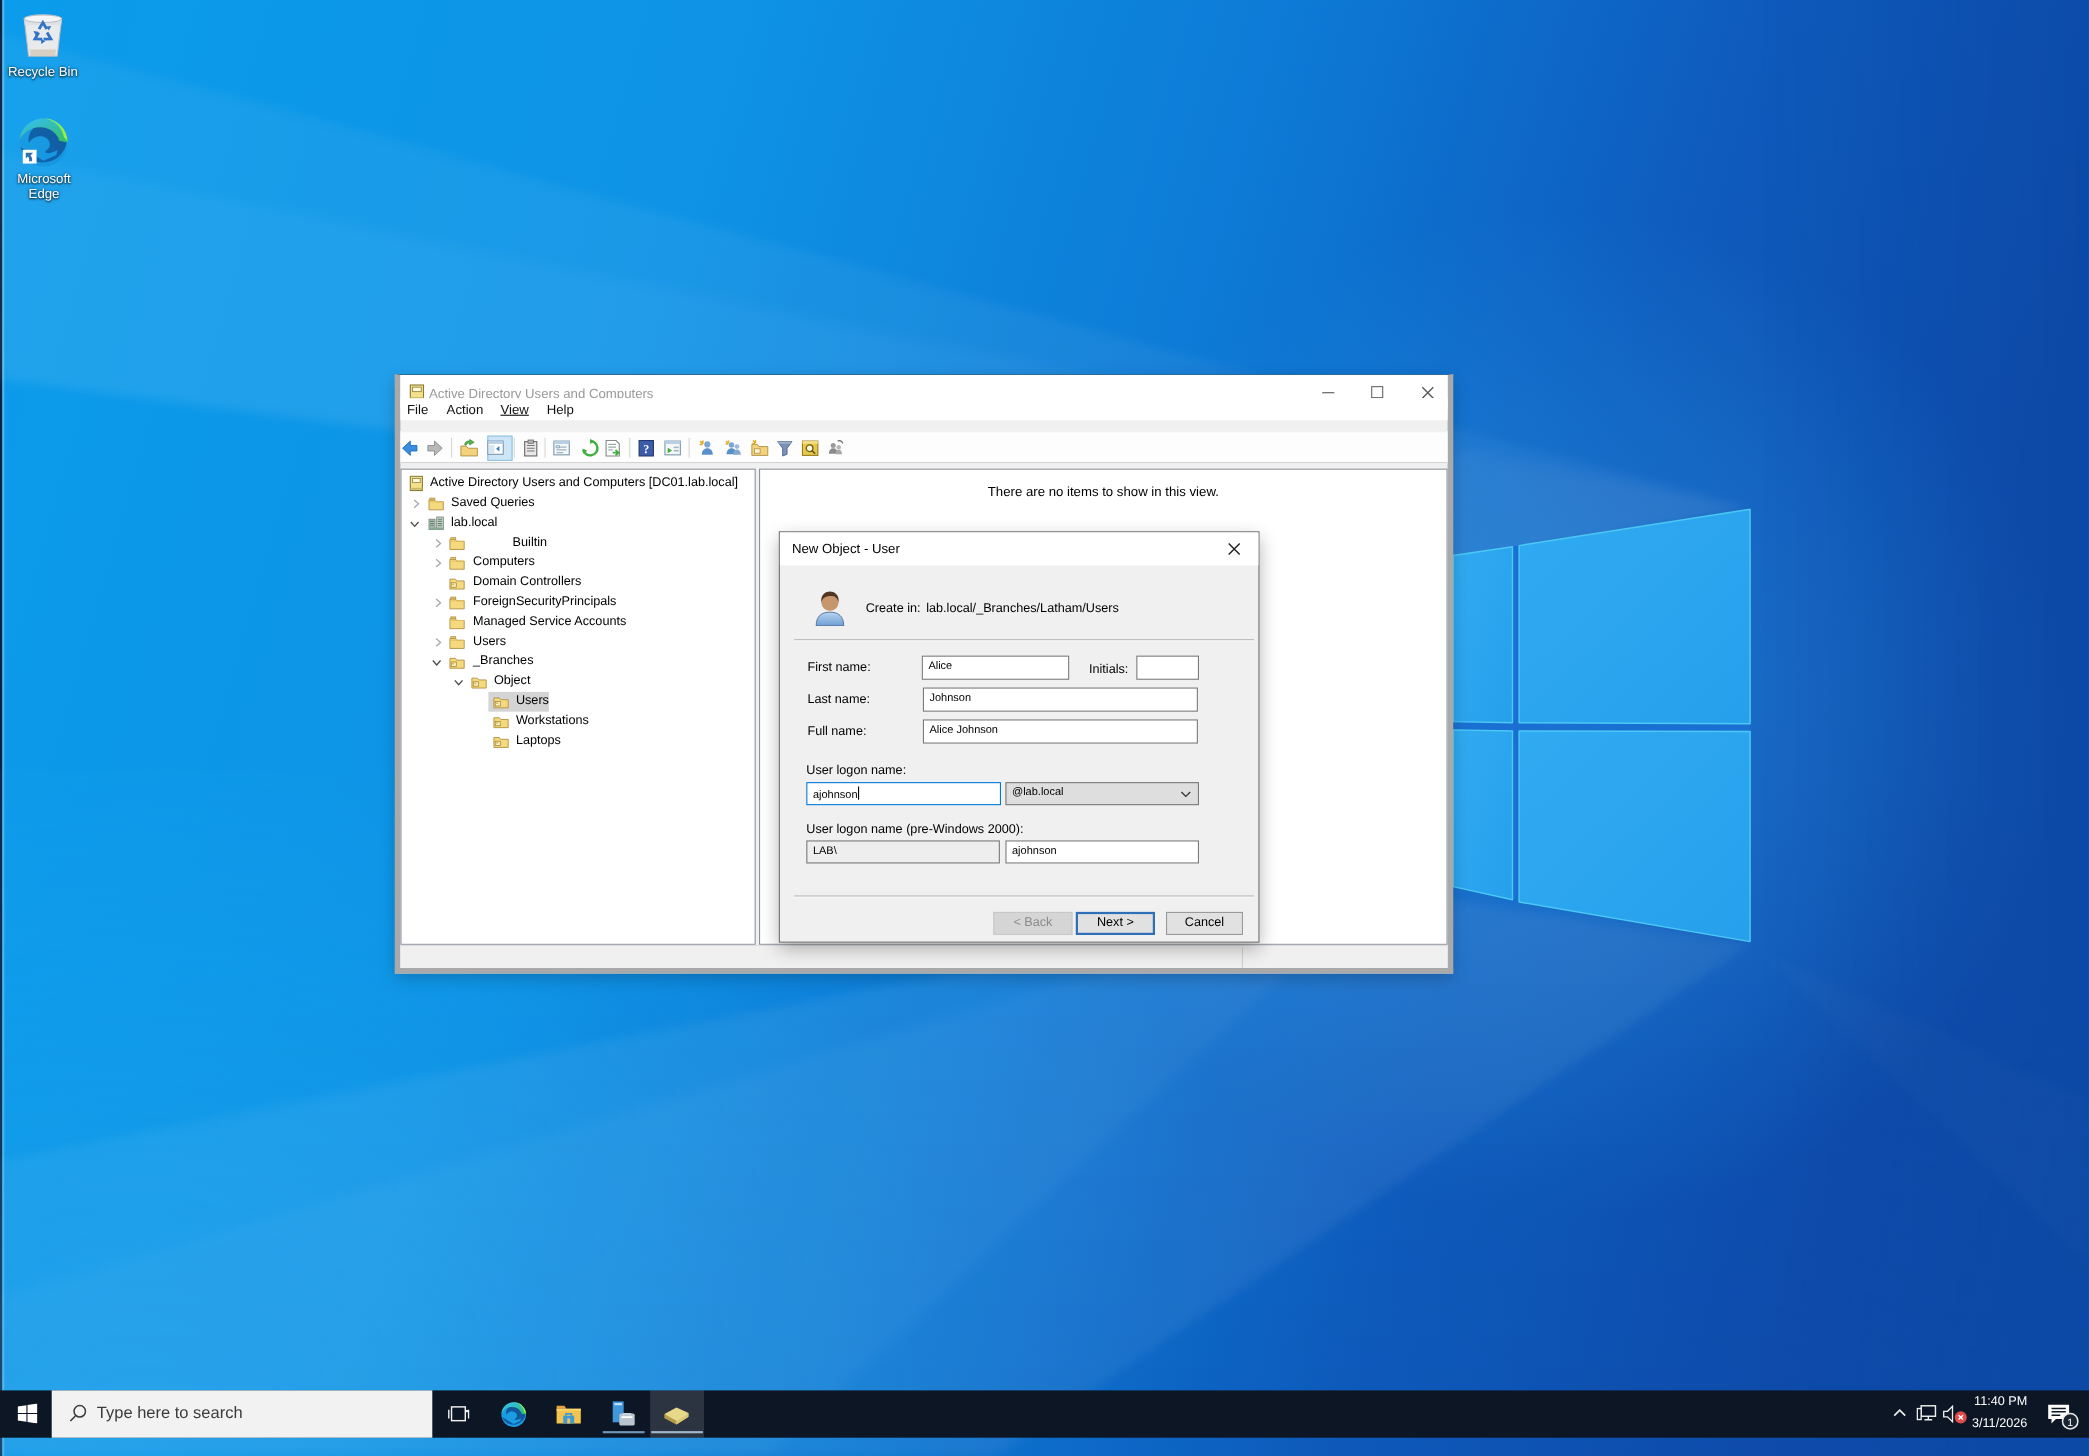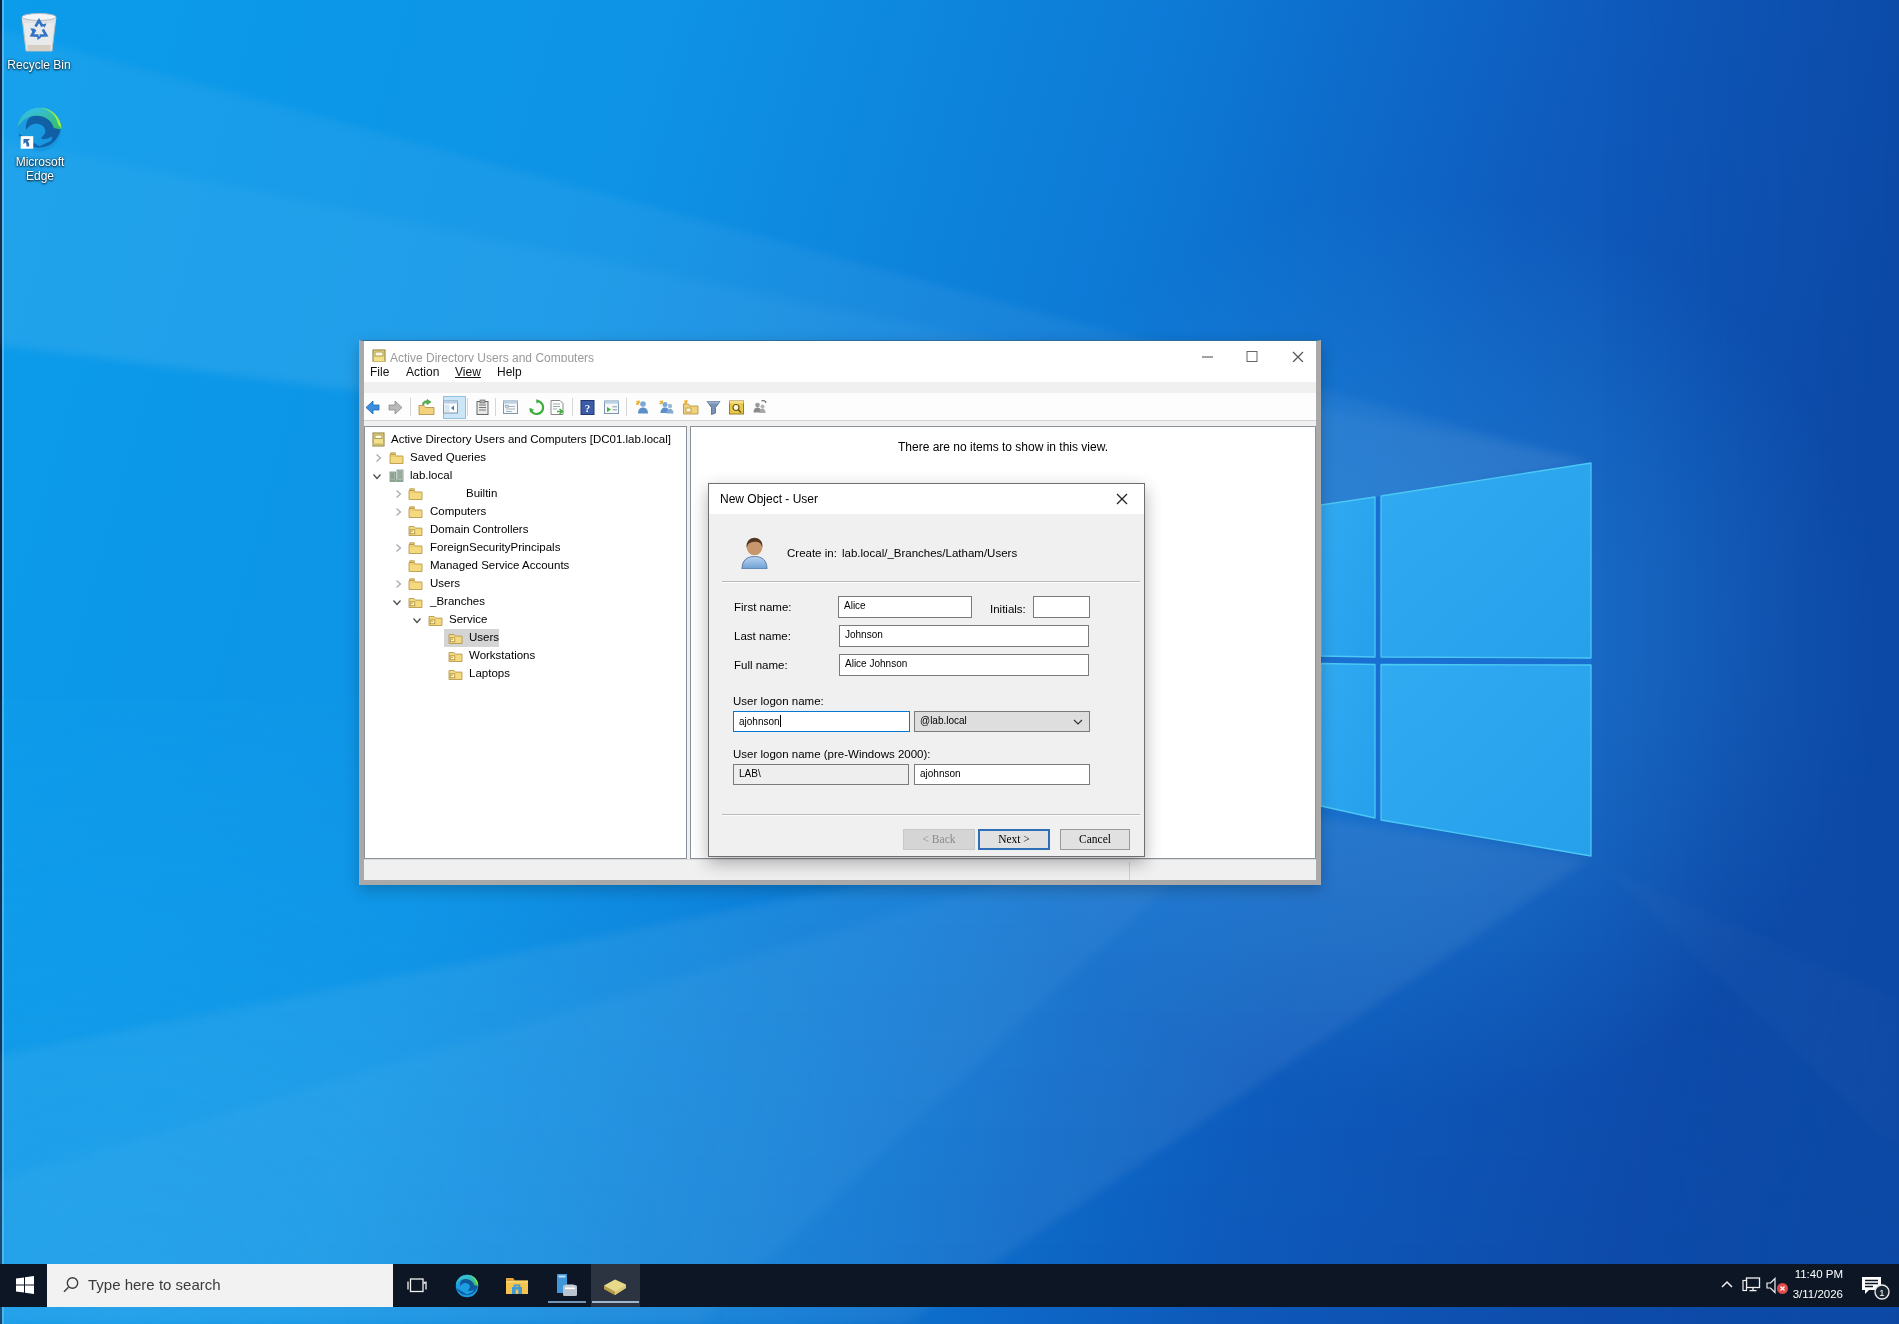--- a/index.html
+++ b/index.html
@@ -34,21 +34,21 @@
   #dlg { position:absolute; left:708px; top:483px; width:437px; height:374px;
     background:#f0f0f0; border:1px solid #6e6e6e; box-shadow:0 6px 16px rgba(0,0,0,.3); font-size:11.5px; }
   #dlg .dtitle { position:absolute; left:0; top:0; width:100%; height:30px; background:#fff; }
   #dlg .dtitle span { position:absolute; left:11px; top:8px; font-size:12px; color:#000; }
   .dlgx { position:absolute; right:12px; top:5px; width:20px; height:20px; }
   .inp { position:absolute; background:#fff; border:1px solid #7a7a7a; font-size:10px;
     font-family:"Liberation Sans",sans-serif; padding:3px 15px 0 5px; color:#000; }
   .lbl { position:absolute; color:#000; }
   .sepline { position:absolute; height:1px; background:#bababa; box-shadow:0 1px 0 #fdfdfd; }
   .btn { position:absolute; width:72px; height:21px; background:#e1e1e1; border:1px solid #adadad;
-    font-size:11.5px; text-align:center; padding-top:3px;font-family:Liberation Serif, serif; }
+    font-size:11.5px; text-align:center; padding-top:3px; }
   
   #taskbar { position:absolute; left:0; top:1264px; width:1899px; height:43px; background:#0c1624; }
   #searchbox { position:absolute; left:47px; top:0px; width:346px; height:43px; background:#f2f2f2; }
   #searchbox span { position:absolute; left:41px; top:12px; font-size:15px; color:#3b3b3b; }
   .tb-underline { position:absolute; top:37px; height:2px; background:#7fa7cc; }
   .tray-txt { position:absolute; color:#fff; font-size:11.5px; text-align:right; }
 </style>
 </head>
 <body>
 <svg id="wall" width="1899" height="1324" viewBox="0 0 1899 1324">
@@ -374,21 +374,21 @@
     </div>
     <div class="trow" style="left:0; top:184px;">
       <svg class="chev" style="left:47px;" viewBox="0 0 10 10">
           <path d="M1.5 3.5 L5 7.5 L8.5 3.5" stroke="#4a4a4a" stroke-width="1.2" fill="none"></path>
         </svg>
       <svg class="ticn16" style="left:63px;" viewBox="0 0 15 15">
           <path d="M1 4.5 h5 l1.3 1.6 H14 v7.4 H1 Z" fill="#f5d97e" stroke="#b09040" stroke-width="0.8"></path>
           <rect x="2.2" y="7.8" width="4.6" height="4" fill="#fdf2c8" stroke="#a08430" stroke-width="0.7"></rect>
           <rect x="3" y="8.6" width="2" height="1.4" fill="#d8b855"></rect>
         </svg>
-      <span class="txt" style="left:84px;">Service</span>
+      <span class="txt" style="left:84px;">Object</span>
     </div>
     <div class="trow" style="left:0; top:202px;">
       <div style="position:absolute; left:79px; top:0; width:55px; height:18px; background:#d4d4d4;"></div>
       <svg class="ticn16" style="left:83px;" viewBox="0 0 15 15">
           <path d="M1 4.5 h5 l1.3 1.6 H14 v7.4 H1 Z" fill="#f5d97e" stroke="#b09040" stroke-width="0.8"></path>
           <rect x="2.2" y="7.8" width="4.6" height="4" fill="#fdf2c8" stroke="#a08430" stroke-width="0.7"></rect>
           <rect x="3" y="8.6" width="2" height="1.4" fill="#d8b855"></rect>
         </svg>
       <span class="txt" style="left:104px;">Users</span>
     </div>

